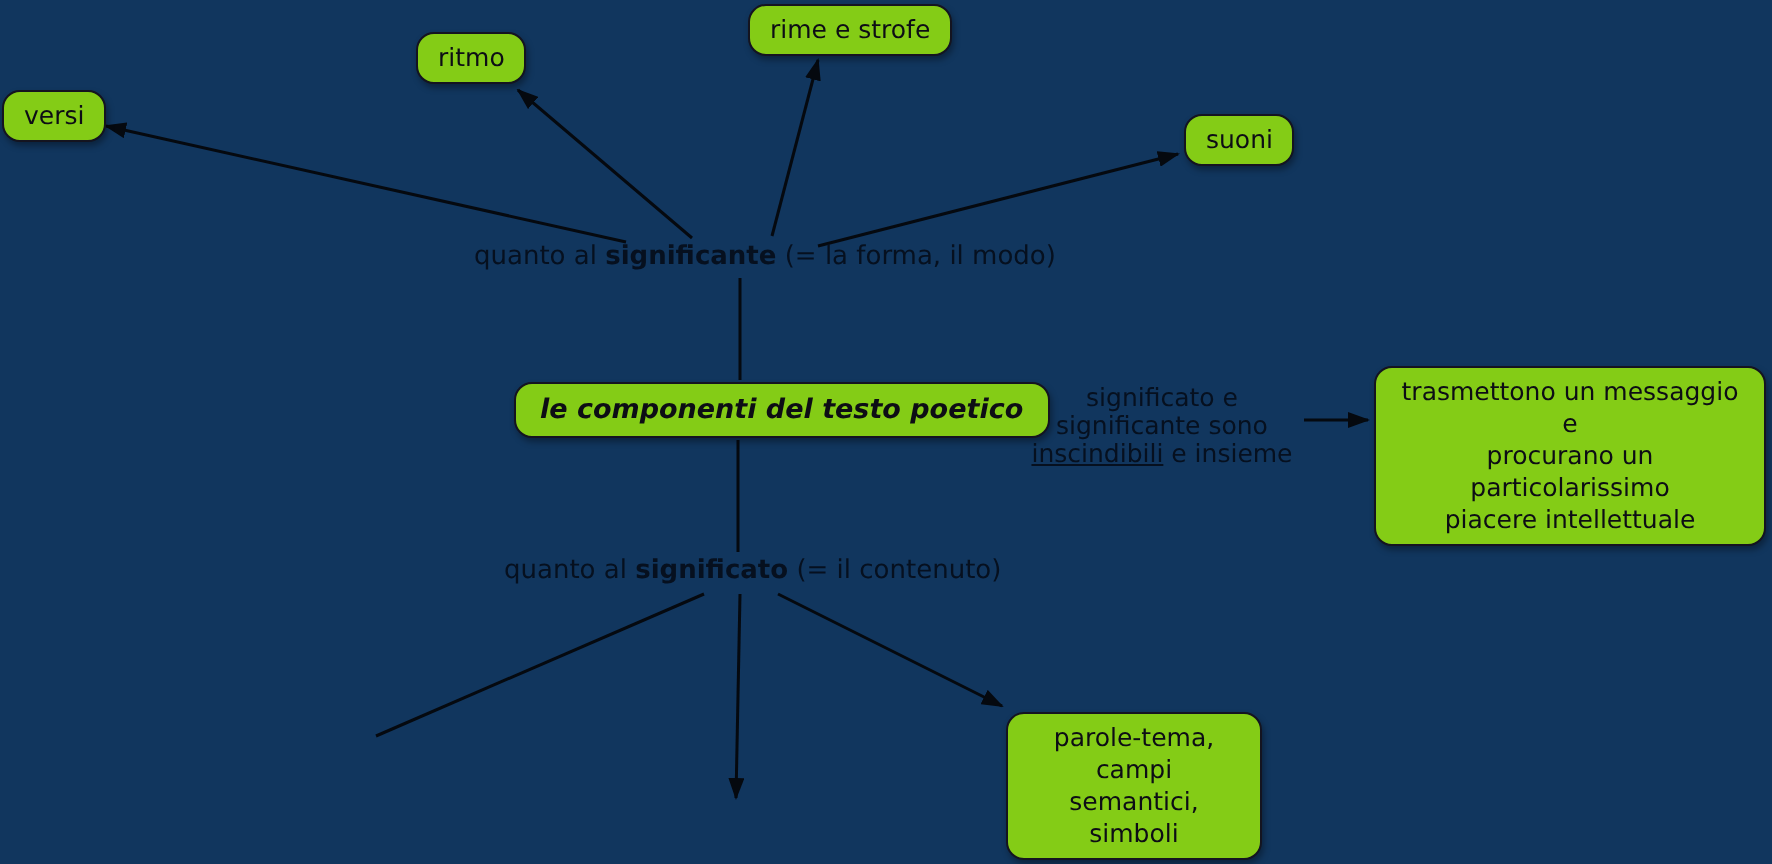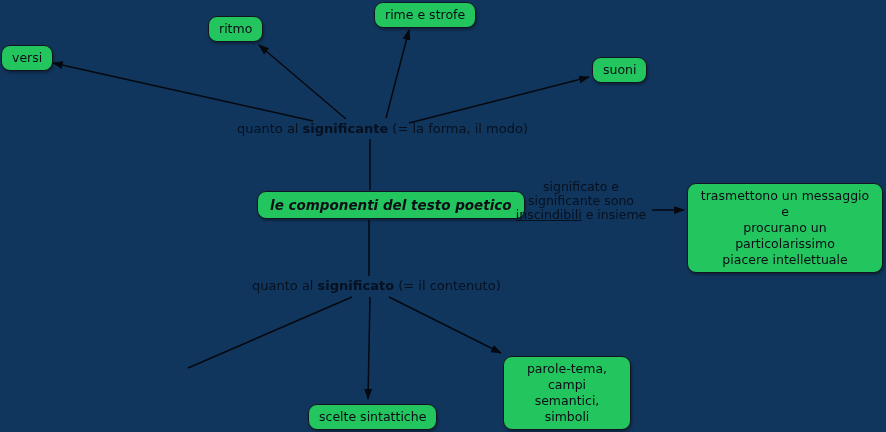--- a/index.html
+++ b/index.html
@@ -8,21 +8,21 @@
     width: 886px; height: 432px;
     background: #11365e;
     font-family: "DejaVu Sans", "Liberation Sans", sans-serif;
     overflow: hidden;
   }
   .canvas { position: relative; width: 886px; height: 432px; background: #11365e; }
   .edges  { position: absolute; left: 0; top: 0; width: 886px; height: 432px; }
 
   .node {
     position: absolute;
-    background: #22c55e;
+    background: #84cc16;
     border: 1px solid #141420;
     border-radius: 9px;
     padding: 4px 10px;
     font-size: 12.5px;
     line-height: 16px;
     color: #0d0d15;
     text-align: center;
     white-space: nowrap;
     box-shadow: 1px 2px 3px rgba(0,0,0,0.35);
   }
@@ -52,21 +52,21 @@
   #n-rime        { left: 374px; top: 2px; }
   #n-suoni       { left: 592px; top: 57px; }
   #n-central     { left: 257px; top: 191px; font-style: italic; }
   #n-lessicali   { left: 95px;  top: 368px; }
   #n-sintattiche { left: 308px; top: 404px; }
   #n-parole      { left: 503px; top: 356px; width: 128px; }
   #n-trasmettono { left: 687px; top: 183px; width: 196px; }
 
   #l-significante { left: 237px; top: 121px; }
   #l-significato  { left: 252px; top: 278px; }
-  #l-phrase       { left: 509px; top: 180px; width: 144px; }
+  #l-phrase       { left: 509px; top: 192px; width: 144px; }
 </style>
 </head>
 <body>
 
 <div class="canvas">
 
   <svg class="edges" width="886" height="432" viewBox="0 0 886 432" xmlns="http://www.w3.org/2000/svg">
     <defs>
       <marker id="arrow" viewBox="0 0 11 8" markerWidth="11" markerHeight="8" refX="10" refY="4" orient="auto" markerUnits="userSpaceOnUse">
         <path d="M0,0 L11,4 L0,8 Z" fill="#05090f"></path>
@@ -85,21 +85,20 @@
       <line x1="370" y1="297" x2="368" y2="399" marker-end="url(#arrow)"></line>
       <line x1="389" y1="297" x2="501" y2="353" marker-end="url(#arrow)"></line>
     </g>
   </svg>
 
   <div class="node" id="n-versi">versi</div>
   <div class="node" id="n-ritmo">ritmo</div>
   <div class="node" id="n-rime">rime e strofe</div>
   <div class="node" id="n-suoni">suoni</div>
   <div class="node central" id="n-central">le componenti del testo poetico</div>
-  <div class="node" id="n-sintattiche">scelte sintattiche</div>
   <div class="node multiline" id="n-parole">parole-tema,
 campi semantici,
 simboli</div>
   <div class="node multiline" id="n-trasmettono">trasmettono un messaggio e
 procurano un particolarissimo
 piacere intellettuale</div>
 
   <div class="maplabel" id="l-significante">
     <span>quanto al </span><span class="kw">significante</span><span> (= la forma, il modo)</span>
   </div>

